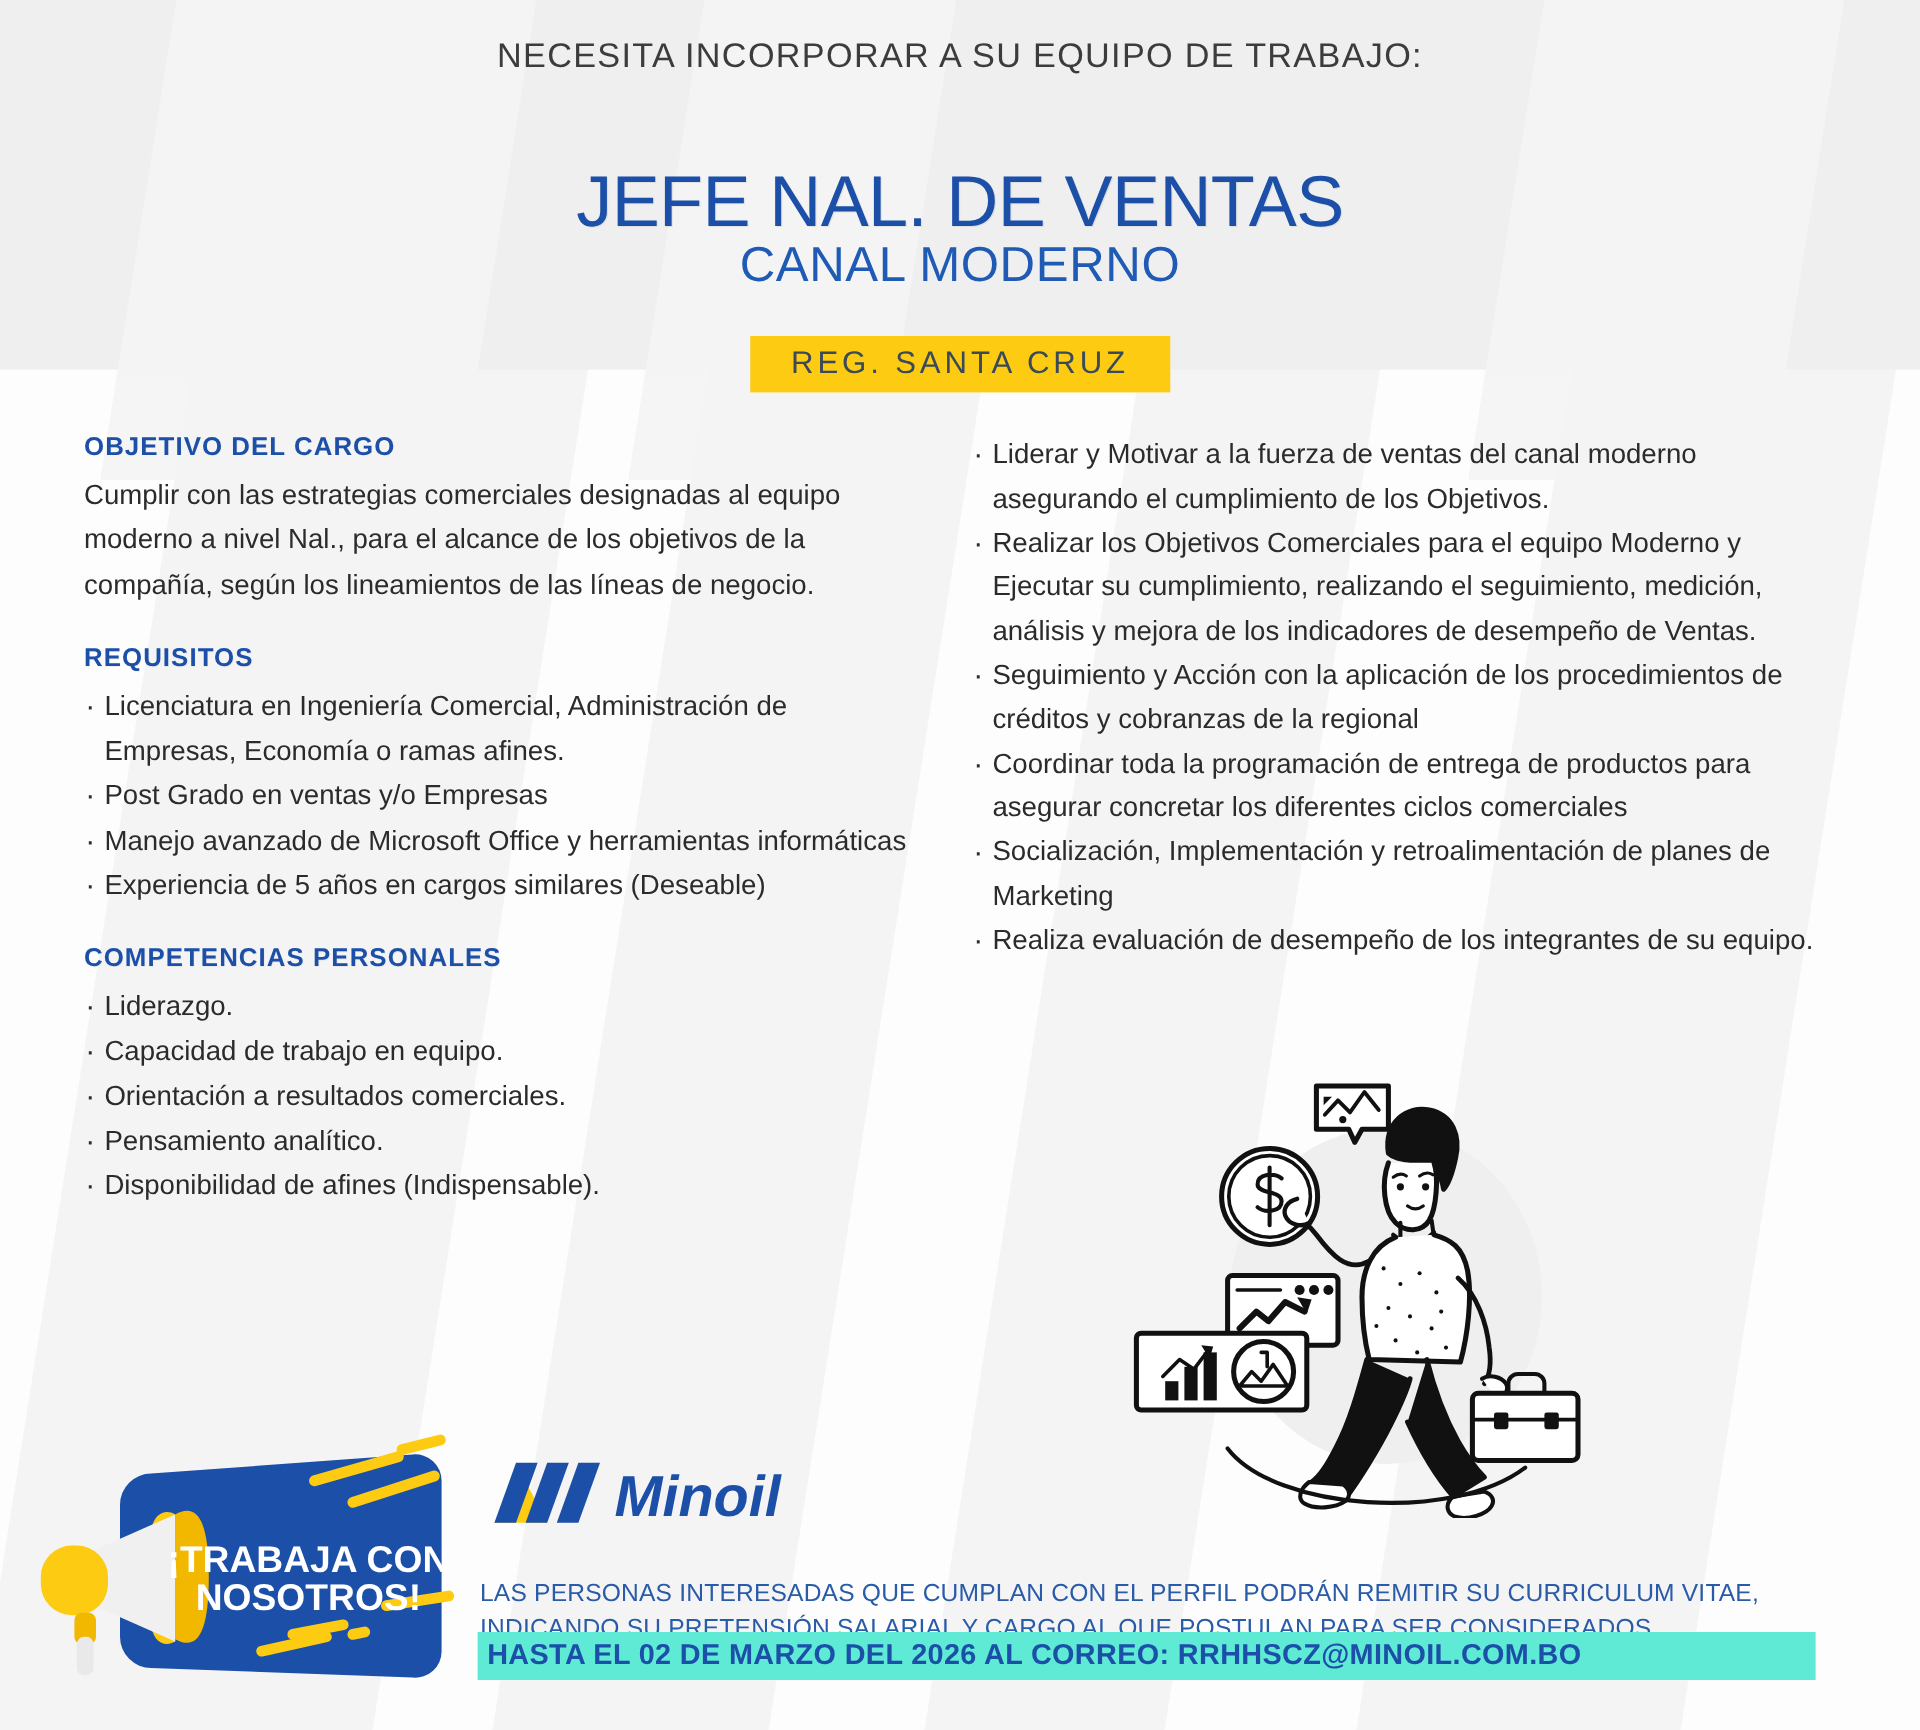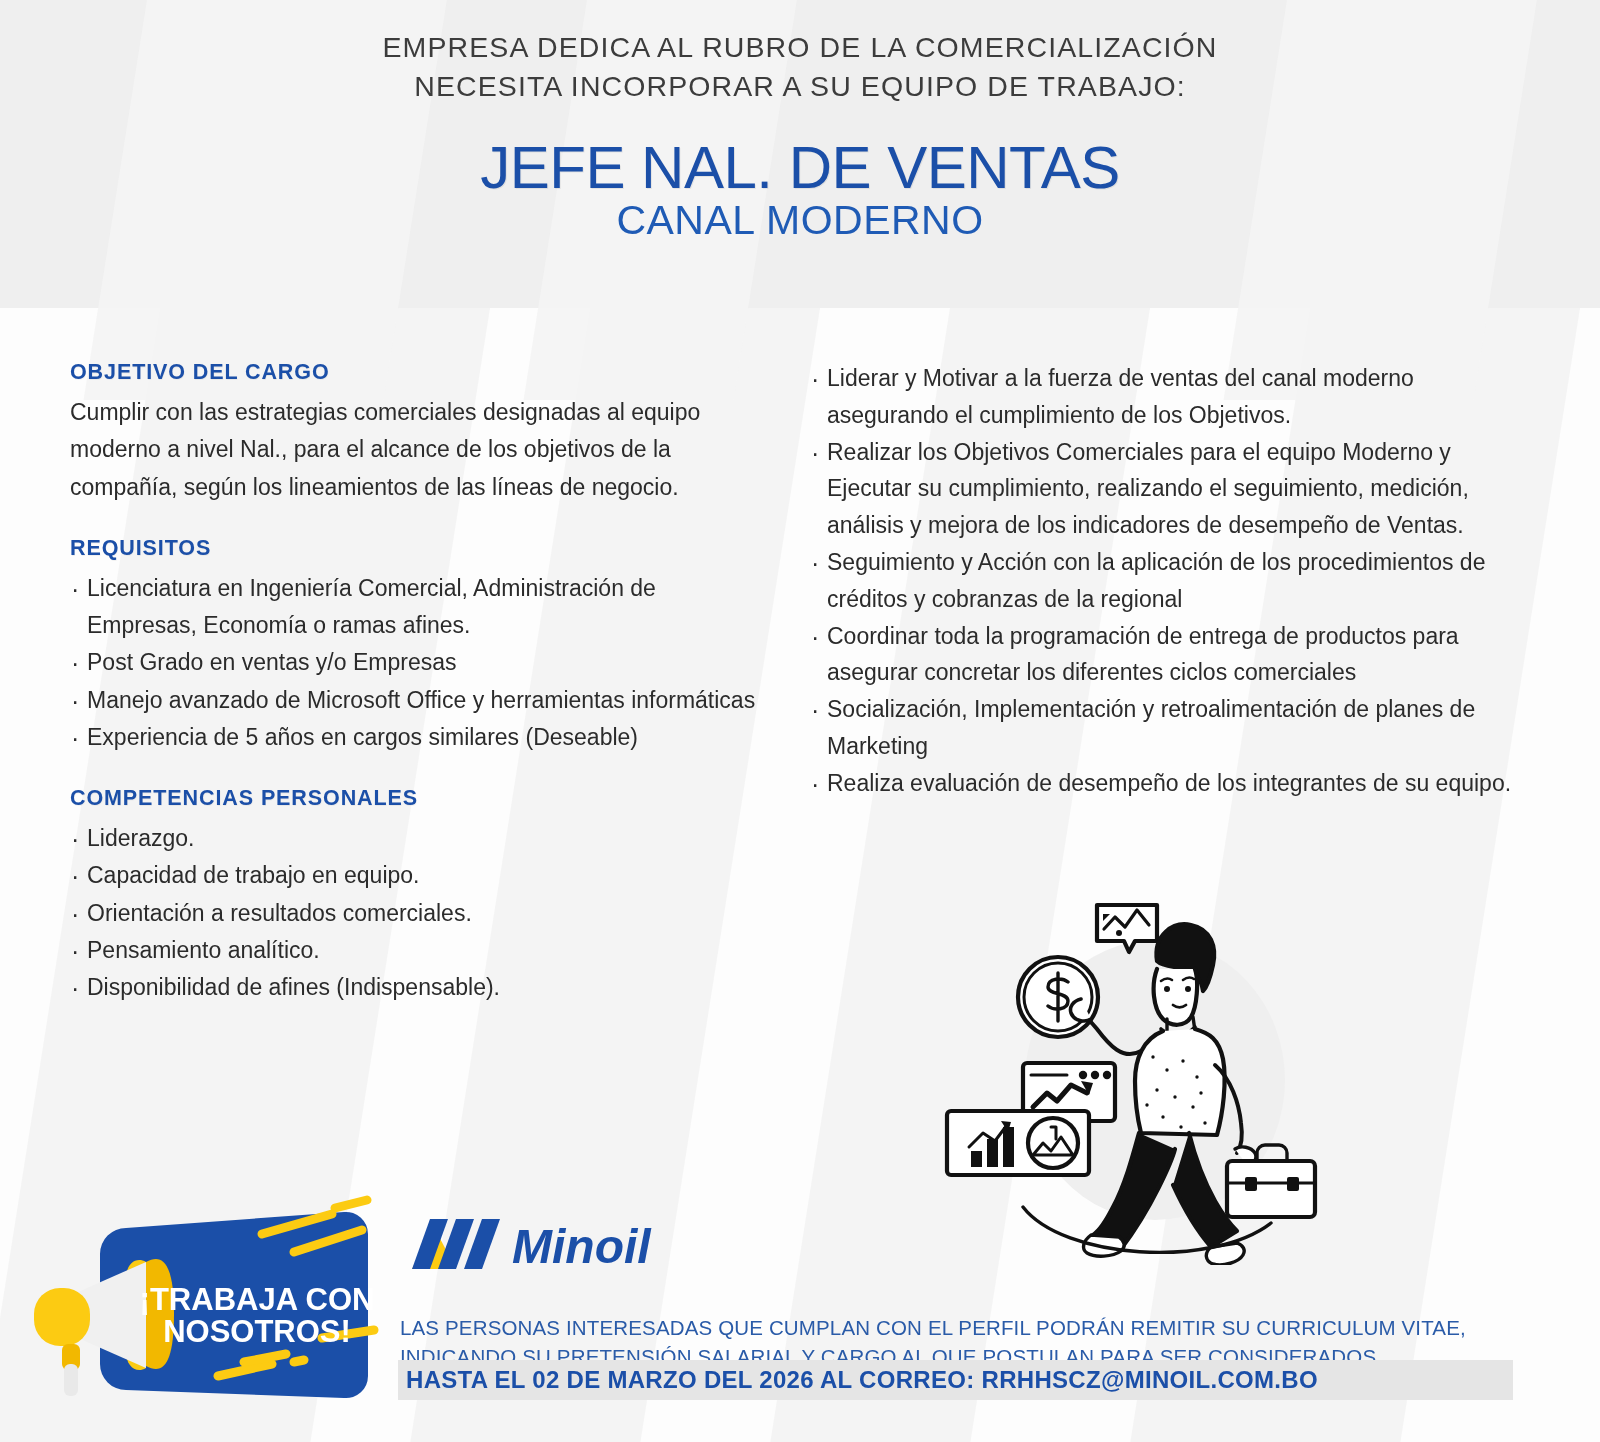--- a/index.html
+++ b/index.html
@@ -137,21 +137,21 @@
     position:absolute; left:400px; top:1313px;
     width:1090px;
     font-size:20.5px; font-weight:500; letter-spacing:.15px;
     line-height:1.42;
     color:#2a5ba8;
     z-index:4;
   }
   .email-bar {
     position:absolute; left:398px; top:1360px;
     width:1115px; height:40px;
-    background:#e5e5e5;
+    background:#5eead4;
     display:flex; align-items:center;
     padding-left:8px;
     z-index:4;
   }
   .email-bar span {
     font-size:24px; font-weight:bold; letter-spacing:.3px;
     color:#1b4fa8;
     white-space:nowrap;
   }
 </style>
@@ -167,26 +167,26 @@
     <div class="stripe" style="left:1240px;width:270px;"></div>
   </div>
 
   <div class="header-band">
     <div class="hb-stripe" style="left:120px; width:300px;"></div>
     <div class="hb-stripe" style="left:560px; width:210px;"></div>
     <div class="hb-stripe" style="left:1260px;width:250px;"></div>
   </div>
 
   <div class="intro">
-    <div>EMPRESA DEDICA AL RUBRO DE LA COMERCIALIZACIÓN</div>
     <div>NECESITA INCORPORAR A SU EQUIPO DE TRABAJO:</div>
   </div>
 
   <div class="job-title">JEFE NAL. DE VENTAS</div>
   <div class="job-subtitle">CANAL MODERNO</div>
+  <div class="region-badge">REG. SANTA CRUZ</div>
 
   <div class="col col-left">
 
     <div class="sec-block">
       <div class="sec-head">OBJETIVO DEL CARGO</div>
       <div class="para">Cumplir con las estrategias comerciales designadas al equipo moderno a nivel Nal., para el alcance de los objetivos de la compañía, según los lineamientos de las líneas de negocio.</div>
     </div>
 
     <div class="sec-block">
       <div class="sec-head">REQUISITOS</div>

